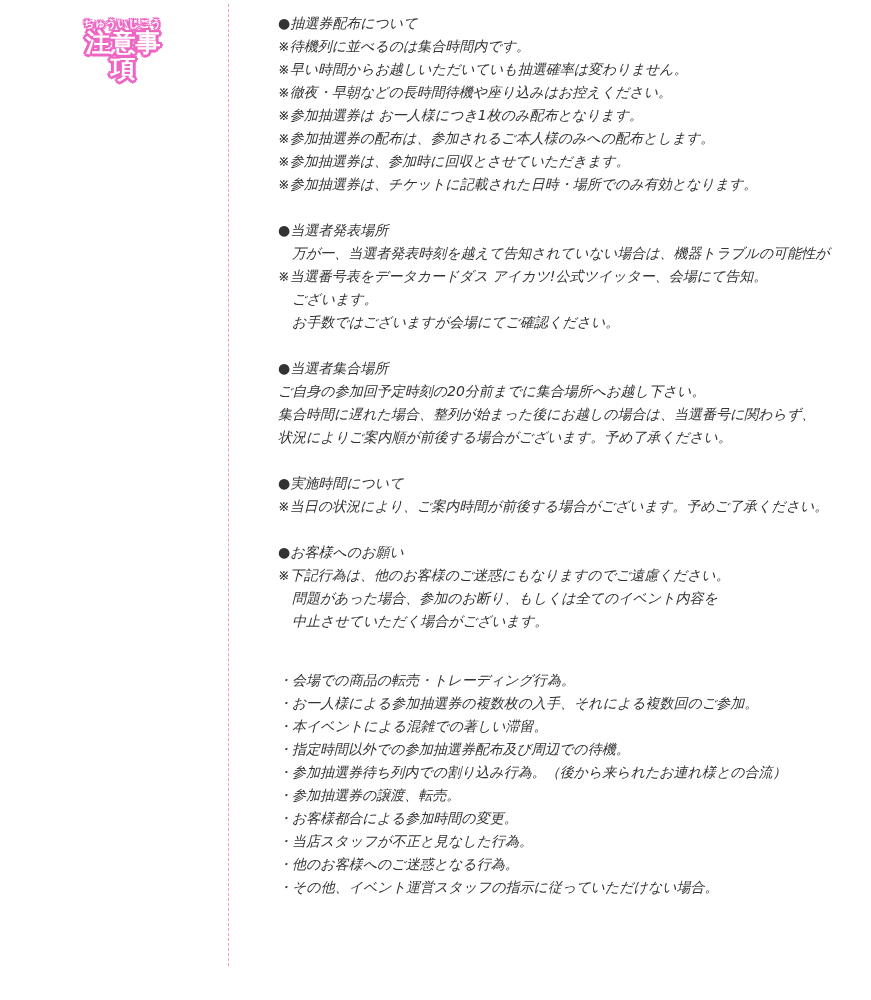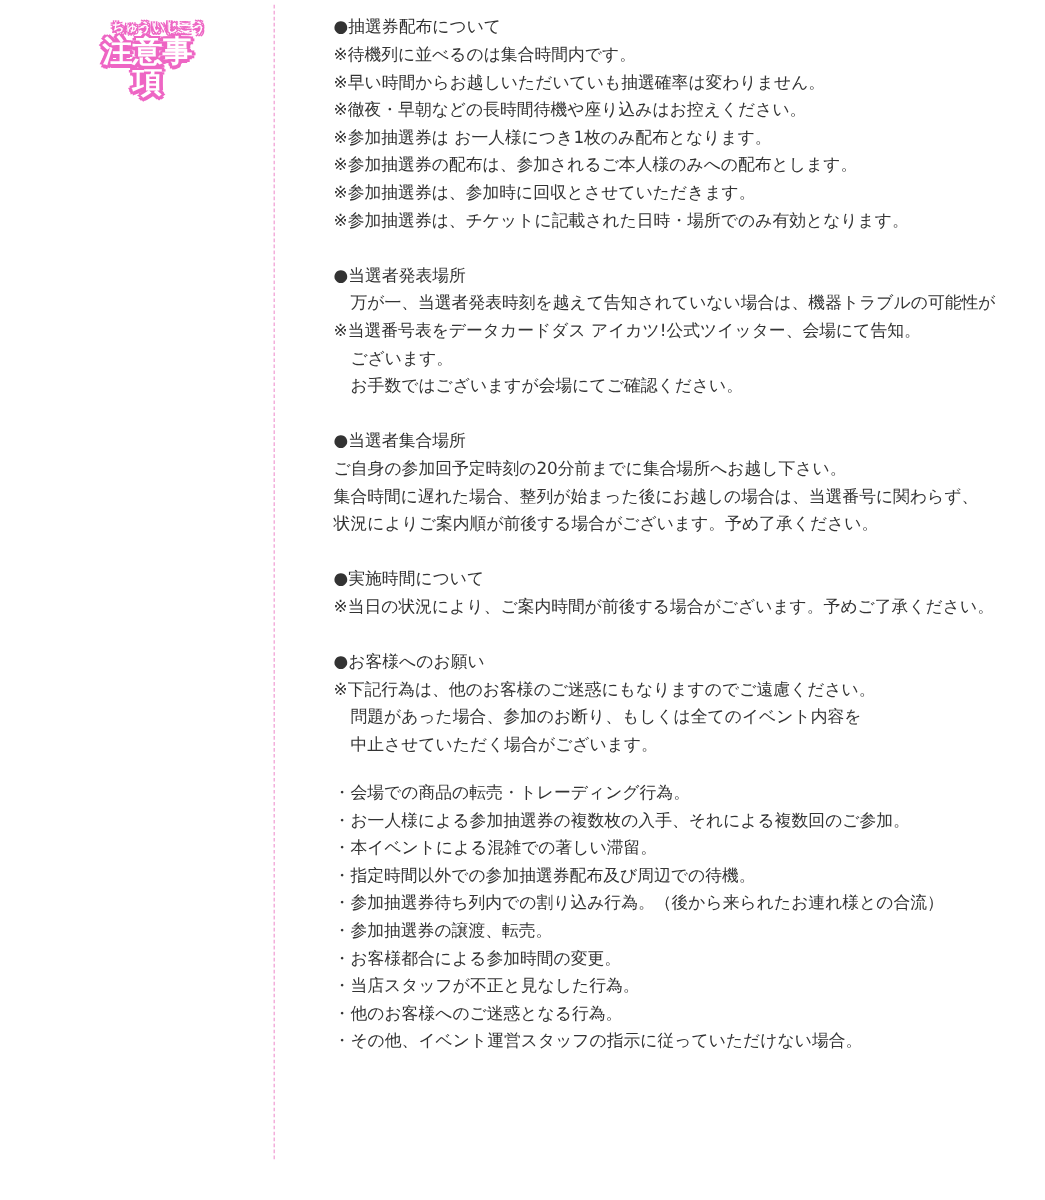--- a/index.html
+++ b/index.html
@@ -11,42 +11,41 @@
   .heading-badge {
     position: absolute; left: 74px; top: 18px; width: 98px; height: 44px;
     text-align: center;
   }
   .heading-ruby {
     display: block; font-size: 10px; font-weight: bold; color: #ffffff;
     letter-spacing: 1px; line-height: 12px;
     text-shadow:
       -2px -2px 0 #ee66c4, 2px -2px 0 #ee66c4, -2px 2px 0 #ee66c4, 2px 2px 0 #ee66c4,
       0 -2px 0 #ee66c4, 0 2px 0 #ee66c4, -2px 0 0 #ee66c4, 2px 0 0 #ee66c4;
-    text-align: right;
   }
   .heading-title {
     display: block; font-size: 25px; font-weight: bold; color: #ffffff;
     line-height: 26px; letter-spacing: 0px;
     text-shadow:
       -2px -2px 0 #ee66c4, 2px -2px 0 #ee66c4, -2px 2px 0 #ee66c4, 2px 2px 0 #ee66c4,
       0 -2px 0 #ee66c4, 0 2px 0 #ee66c4, -2px 0 0 #ee66c4, 2px 0 0 #ee66c4,
       -3px 0 0 #ee66c4, 3px 0 0 #ee66c4, 0 3px 0 #ee66c4;
   }
   .divider {
     position: absolute; left: 228px; top: 4px; height: 962px; width: 0;
     border-left: 1px dashed #f19bd2;
   }
   .content {
     position: absolute; left: 278px; top: 12px; width: 580px;
     font-size: 14px; line-height: 23px;
   }
   .section { margin-bottom: 23px; }
-  .line { white-space: nowrap; display: block; min-height: 23px; }
+  .line { white-space: nowrap; display: block; min-height: 23px; font-style: italic; }
   .indent { padding-left: 14px; }
-  .bullets { margin-top: 17px; }
+  .bullets { margin-top: 36px; }
 </style>
 </head>
 <body>
 
 <div class="heading-badge">
   <span class="heading-ruby">ちゅういじこう</span>
   <span class="heading-title">注意事項</span>
 </div>
 
 <div class="divider"></div>

